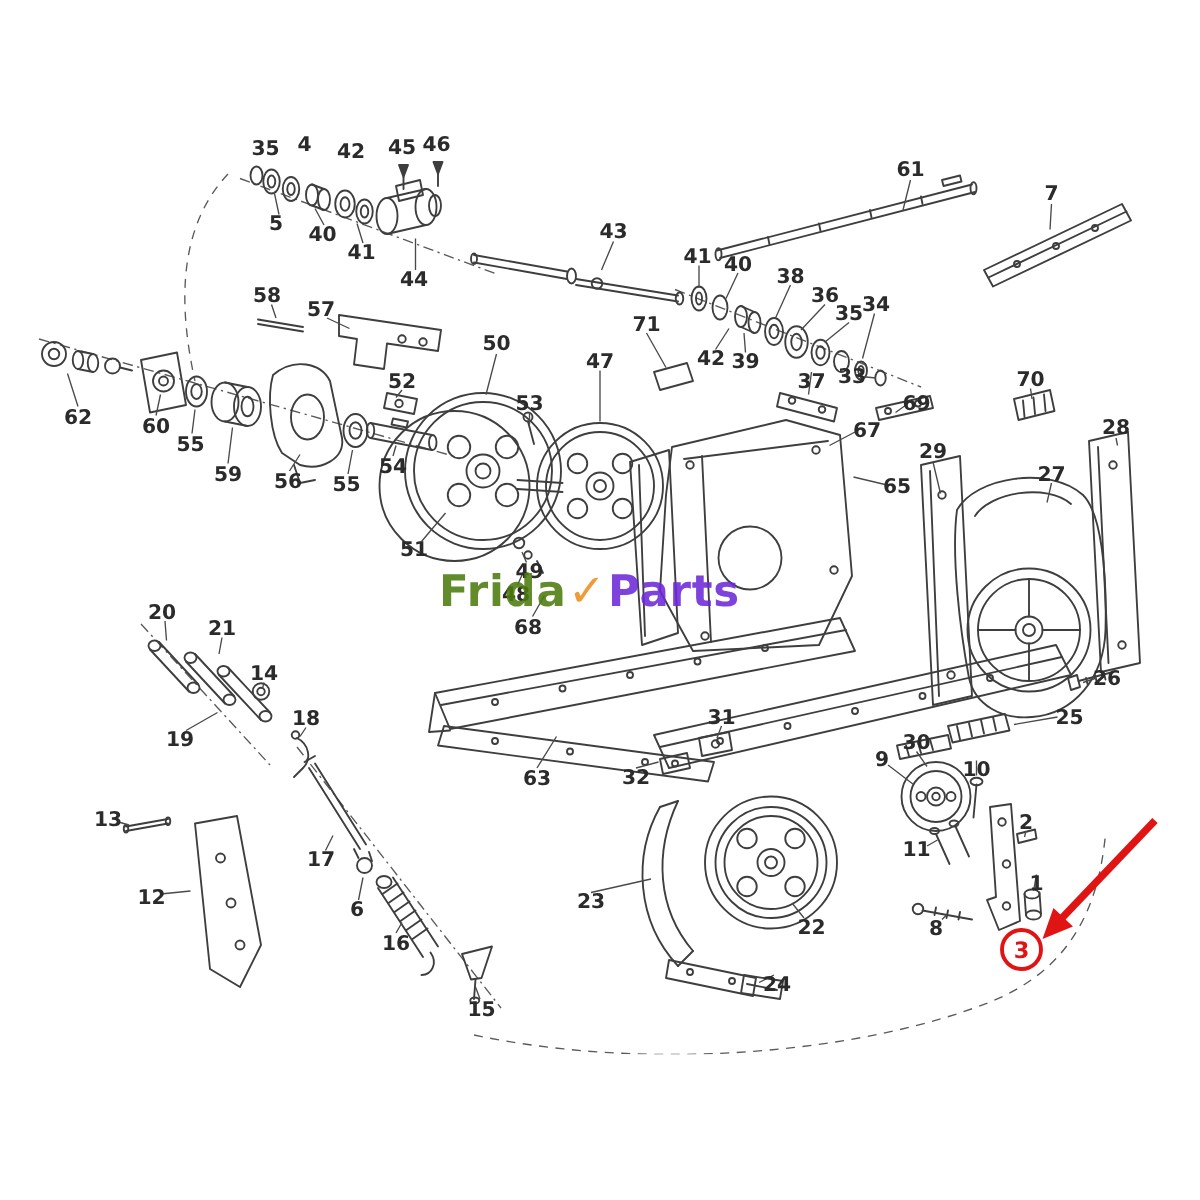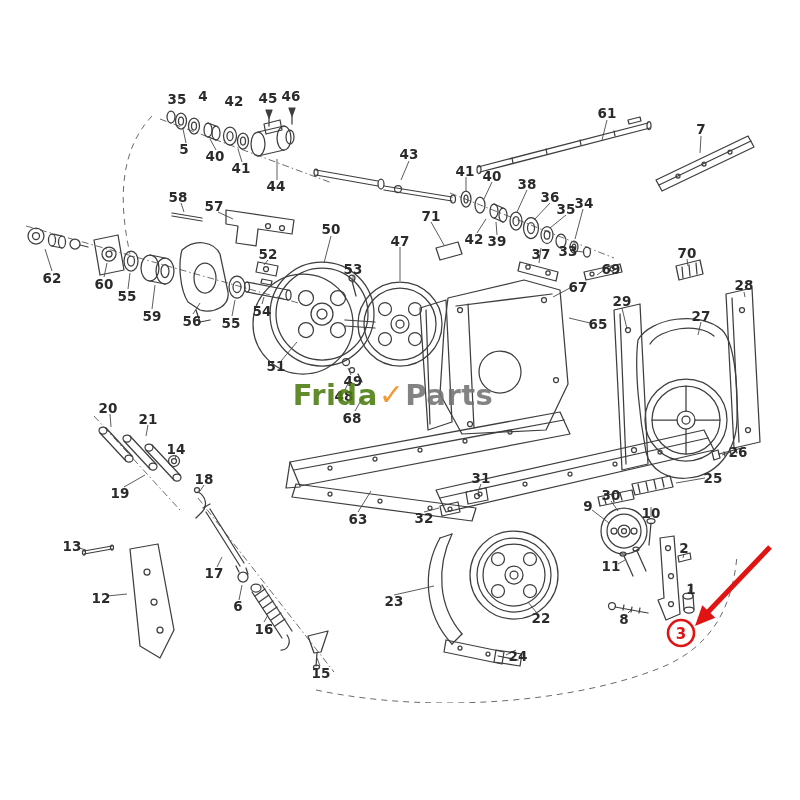--- a/index.html
+++ b/index.html
@@ -395,15 +395,15 @@
 
   <g>
     <path d="M770 547 L708 612" stroke="#e11414" stroke-width="5" fill="none"></path>
     <polygon points="695,626 702.3,605.3 715.3,617.7" fill="#e11414"></polygon>
     <circle cx="681" cy="633" r="13" stroke="#e11414" stroke-width="2.6" fill="none"></circle>
     <text class="hlbl" x="681" y="638.5" fill="#e11414">3</text>
   </g>
 </svg>
 
   <div class="watermark">
-    <span style="color:#4d7c0f">Frida</span><span class="chk" style="color:#ee8e1e">✓</span><span style="color:#737373">Parts</span>
+    <span style="color:#4d7c0f">Frida</span><span class="chk" style="color:#ee8e1e">✓</span><span style="color:#6d28d9">Parts</span>
   </div>
 </div>
 
 </body></html>

